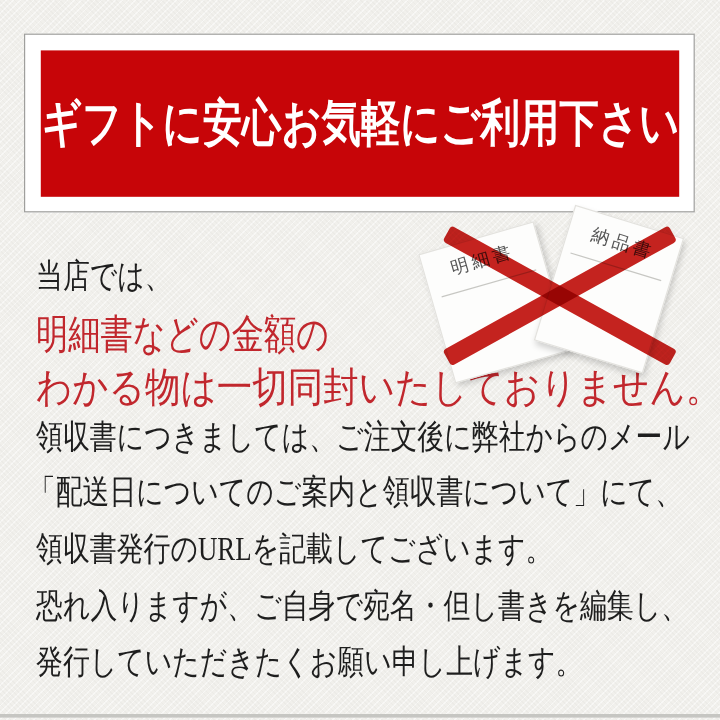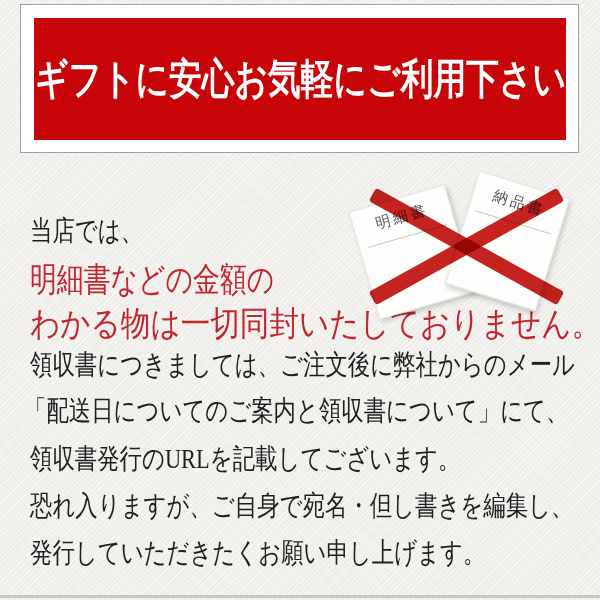--- a/index.html
+++ b/index.html
@@ -9,21 +9,21 @@
   }
   .stage{
     position:absolute;inset:0;
     background-color:#f1f0ec;
     background-image:
       repeating-linear-gradient(45deg, rgba(0,0,0,0.02) 0 1px, transparent 1px 3px),
       repeating-linear-gradient(-45deg, rgba(255,255,255,0.5) 0 1px, transparent 1px 4px);
   }
   
   .banner-frame{
-    position:absolute;left:20px;top:4px;width:559px;height:149px;
+    position:absolute;left:20px;top:28px;width:559px;height:149px;
     background:#ffffff;border:1px solid #9f9f9d;box-sizing:border-box;
   }
   .banner{
     position:absolute;left:13px;top:13px;width:532px;height:122px;
     background:#c70508;display:flex;align-items:center;justify-content:center;
   }
   .banner-text{
     color:#ffffff;font-size:42px;font-weight:bold;white-space:nowrap;
     transform:scaleX(0.78);transform-origin:center center;letter-spacing:0;
   }

